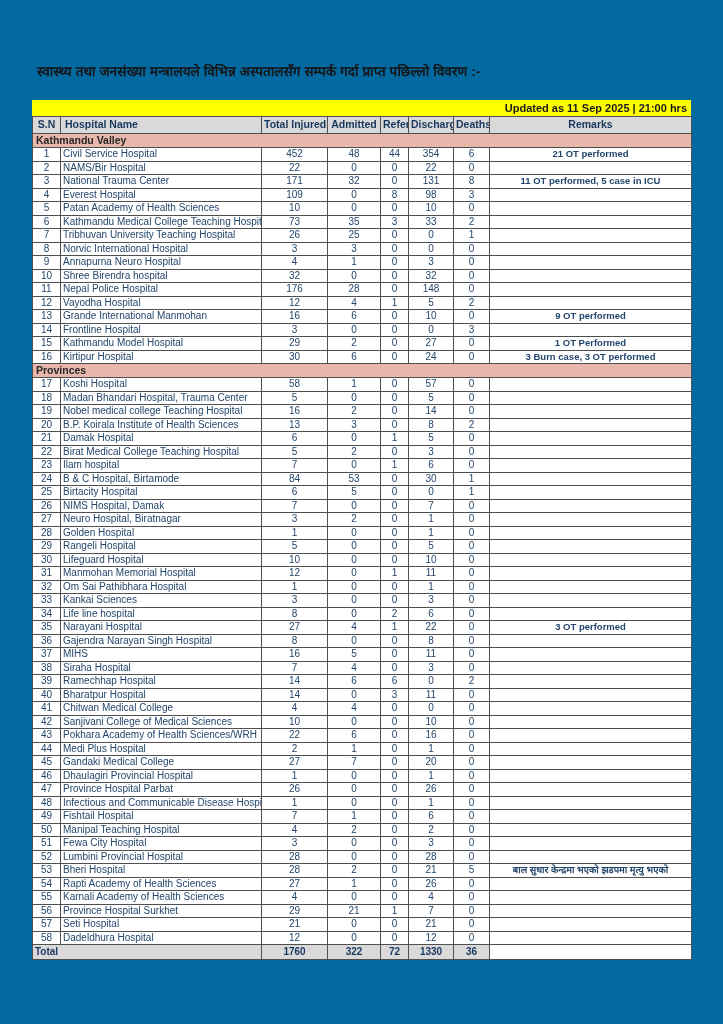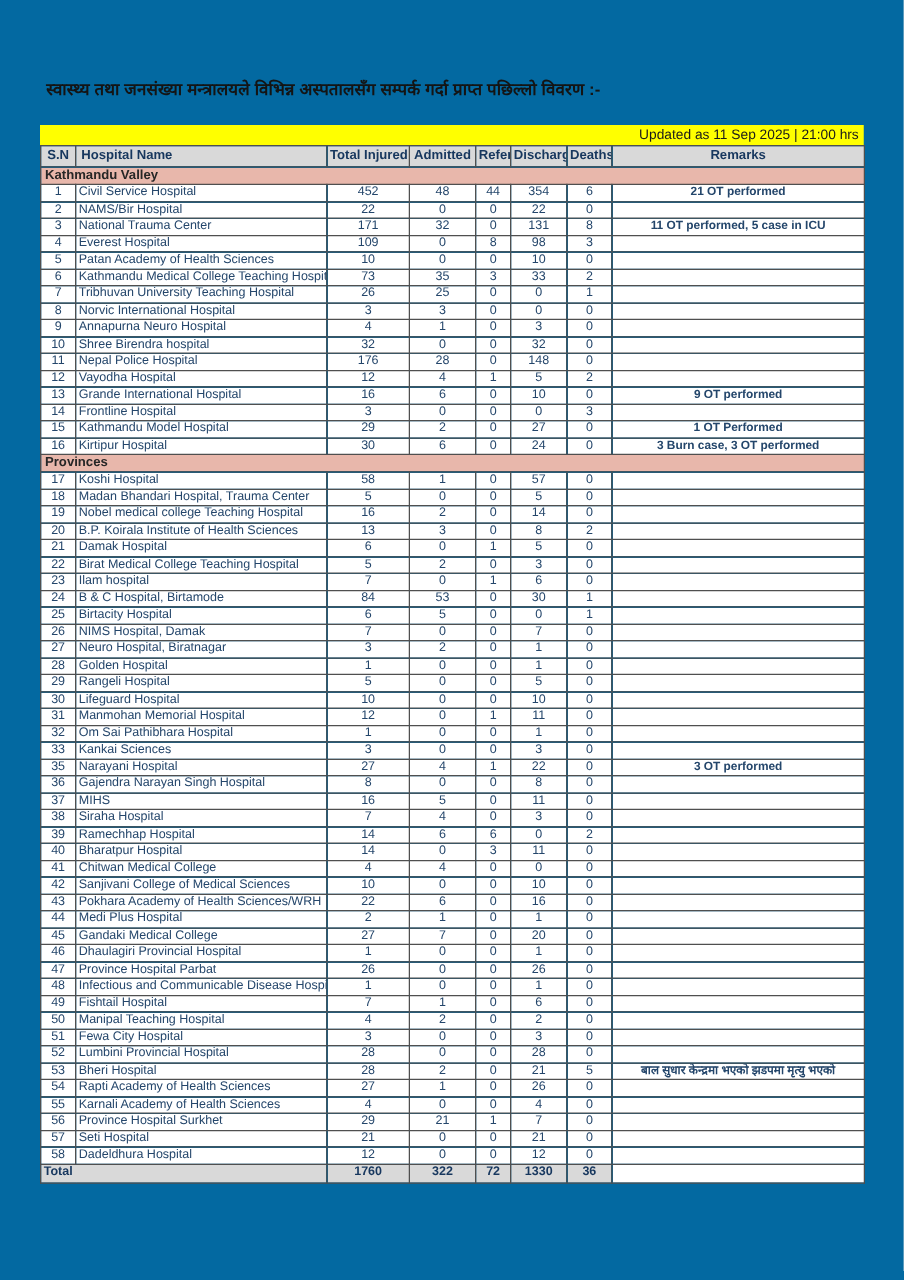--- a/index.html
+++ b/index.html
@@ -13,21 +13,21 @@
     overflow:hidden;
   }
   .doc-title {
     position:absolute; left:37px; top:62px; width:650px;
     font-weight:bold; font-size:13.5px; color:#141414;
     letter-spacing:.1px;
   }
   .report { position:absolute; left:32px; top:100px; width:659px; }
   .banner {
     width:100%; height:16px; background:#ffff00;
-    text-align:right; font-weight:normal; font-size:11px; color:#1a1a1a;
+    text-align:right; font-weight:bold; font-size:11px; color:#1a1a1a;
     line-height:16px; padding-right:4px;
   }
   table.hosp {
     width:659px; table-layout:fixed; border-collapse:collapse;
     font-size:10px; color:#24466b;
   }
   table.hosp th, table.hosp td {
     border:1px solid #4f4f4f;
     padding:0 2px; line-height:1.05;
     overflow:hidden; white-space:nowrap;
@@ -206,21 +206,21 @@
             <td class="c-name">Vayodha Hospital</td>
             <td class="c-num">12</td>
             <td class="c-num">4</td>
             <td class="c-num">1</td>
             <td class="c-num">5</td>
             <td class="c-num">2</td>
             <td class="c-rem"></td>
           </tr>
           <tr class="data">
             <td class="c-sn">13</td>
-            <td class="c-name">Grande International Hospital</td>
+            <td class="c-name">Grande International Manmohan</td>
             <td class="c-num">16</td>
             <td class="c-num">6</td>
             <td class="c-num">0</td>
             <td class="c-num">10</td>
             <td class="c-num">0</td>
             <td class="c-rem">9 OT performed</td>
           </tr>
           <tr class="data">
             <td class="c-sn">14</td>
             <td class="c-name">Frontline Hospital</td>
@@ -414,20 +414,30 @@
             <td class="c-num">0</td>
             <td class="c-rem"></td>
           </tr>
           <tr class="data">
             <td class="c-sn">33</td>
             <td class="c-name">Kankai Sciences</td>
             <td class="c-num">3</td>
             <td class="c-num">0</td>
             <td class="c-num">0</td>
             <td class="c-num">3</td>
+            <td class="c-num">0</td>
+            <td class="c-rem"></td>
+          </tr>
+          <tr class="data">
+            <td class="c-sn">34</td>
+            <td class="c-name">Life line hospital</td>
+            <td class="c-num">8</td>
+            <td class="c-num">0</td>
+            <td class="c-num">2</td>
+            <td class="c-num">6</td>
             <td class="c-num">0</td>
             <td class="c-rem"></td>
           </tr>
           <tr class="data">
             <td class="c-sn">35</td>
             <td class="c-name">Narayani Hospital</td>
             <td class="c-num">27</td>
             <td class="c-num">4</td>
             <td class="c-num">1</td>
             <td class="c-num">22</td>

